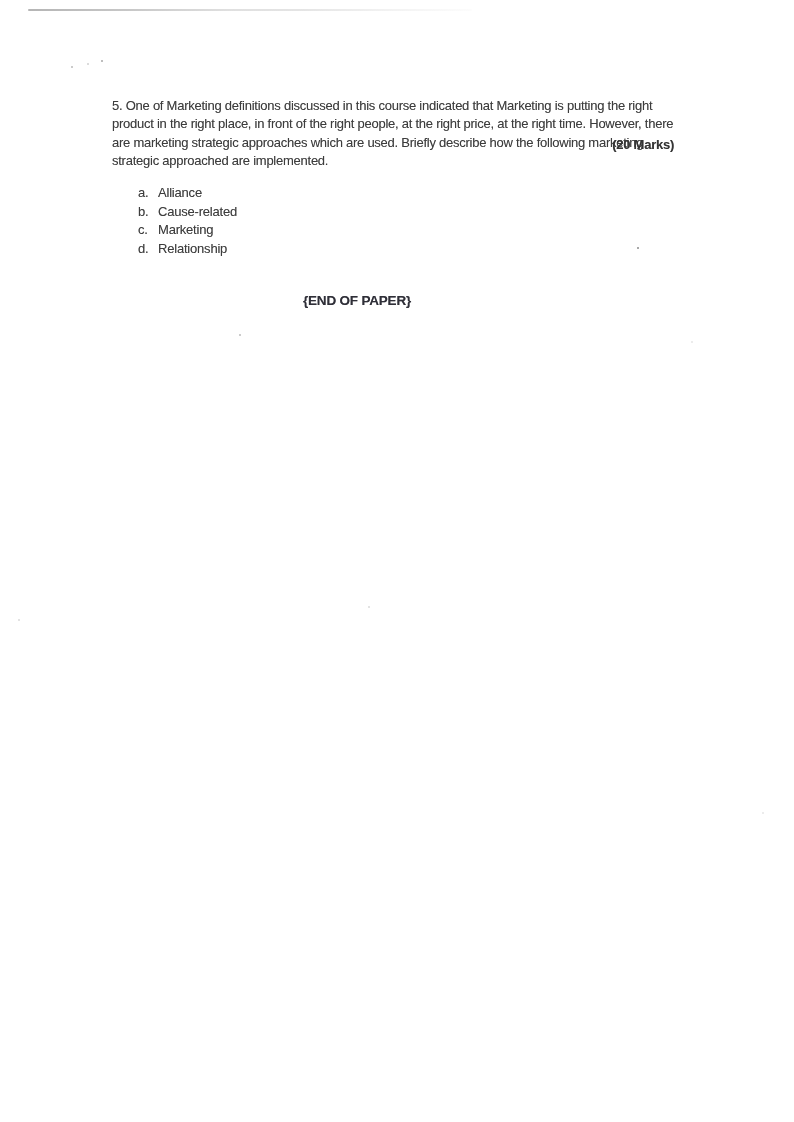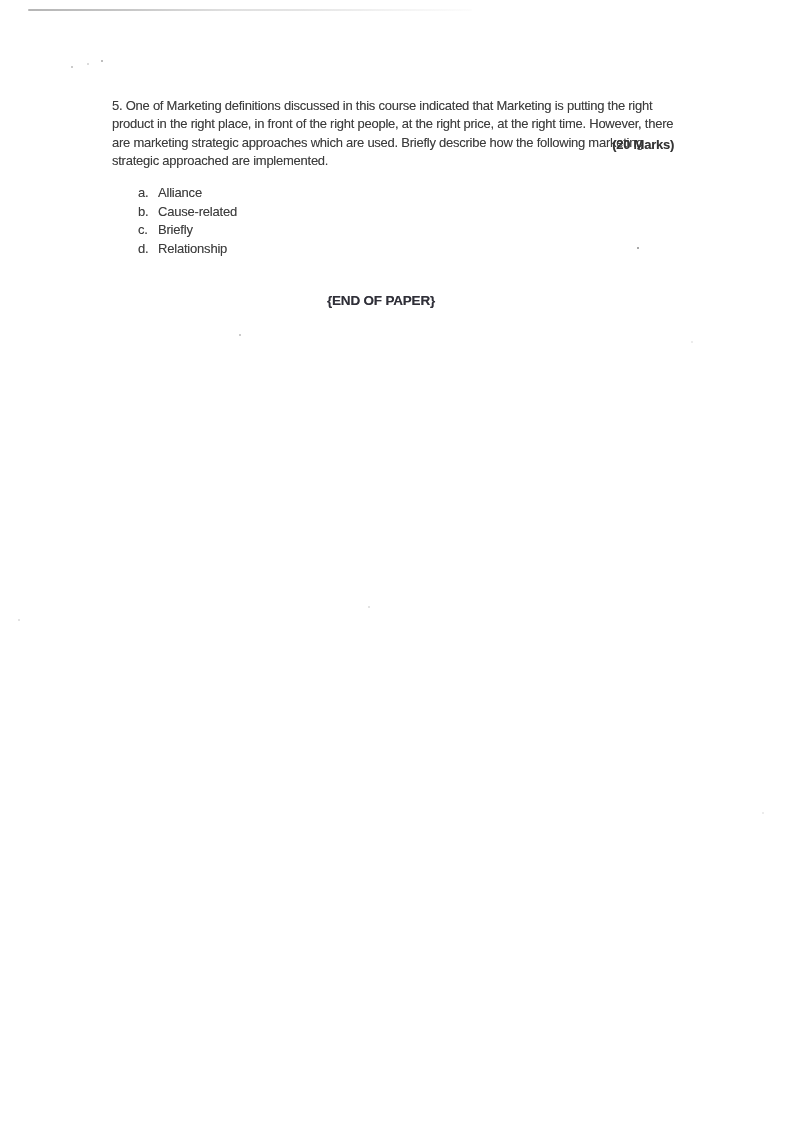--- a/index.html
+++ b/index.html
@@ -90,21 +90,20 @@
     position: absolute;
     left: 0;
     top: 293px;
     width: 714px;
     text-align: center;
     font-size: 13.5px;
     font-weight: bold;
     letter-spacing: -0.2px;
     color: #2f2f38;
     text-shadow: 0 0 0.6px rgba(50,50,60,0.5);
-    padding-left: 24px;
   }
 </style>
 </head>
 <body>
 
 <div class="page">
 
   <div class="scan-line"></div>
 
   <div class="speck" style="left:71px;  top:66px;  background:rgba(130,130,130,0.55);"></div>
@@ -126,21 +125,21 @@
     <li class="option">
       <span class="opt-label">a.</span>
       <span class="opt-text">Alliance</span>
     </li>
     <li class="option">
       <span class="opt-label">b.</span>
       <span class="opt-text">Cause-related</span>
     </li>
     <li class="option">
       <span class="opt-label">c.</span>
-      <span class="opt-text">Briefly</span>
+      <span class="opt-text">Marketing</span>
     </li>
     <li class="option">
       <span class="opt-label">d.</span>
       <span class="opt-text">Relationship</span>
     </li>
   </ol>
 
   <div class="end-paper">{END OF PAPER}</div>
 
 </div>

